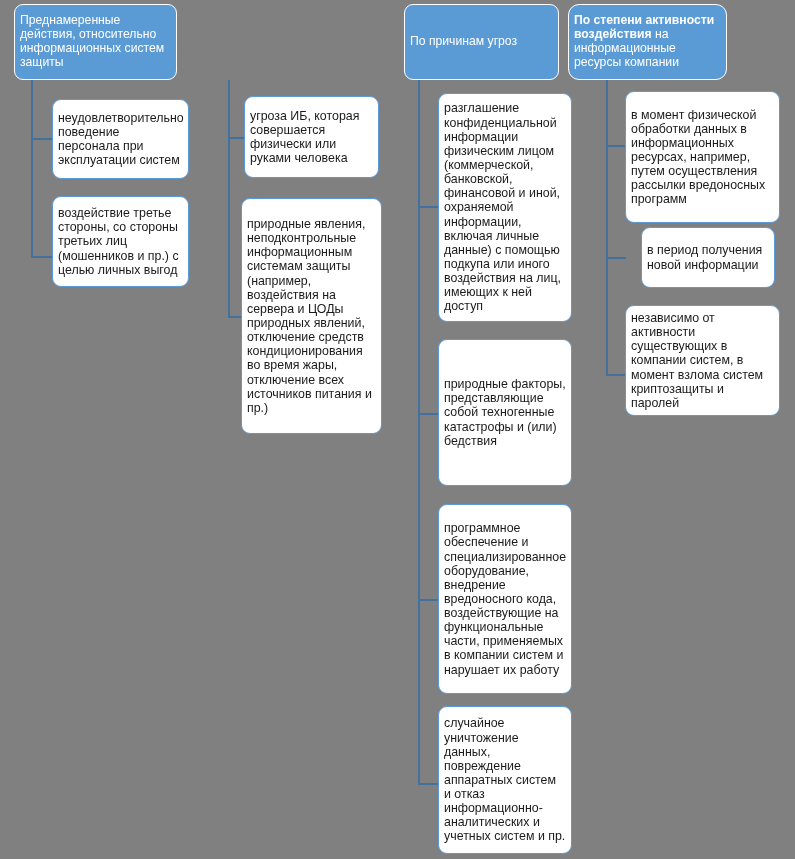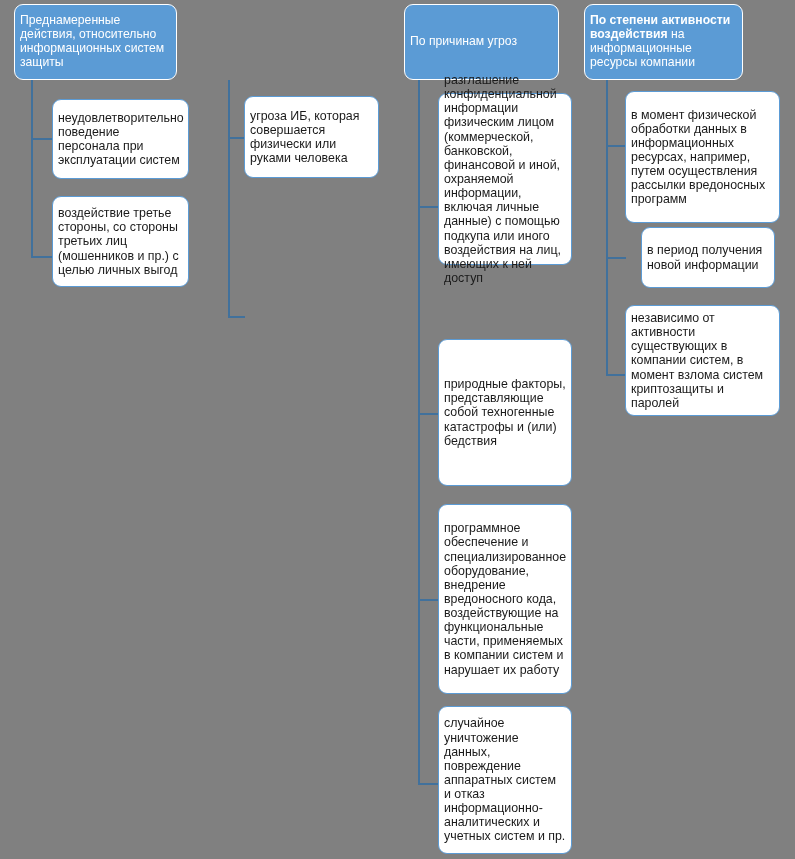--- a/index.html
+++ b/index.html
@@ -78,44 +78,47 @@
     <span class="txt">воздействие третье стороны, со стороны третьих лиц (мошенников и пр.) с целью личных выгод</span>
   </div>
 
   <div class="vline" style="left:228px; top:80px; height:238px;"></div>
   <div class="hline" style="left:228px; top:137px; width:17px;"></div>
   <div class="hline" style="left:228px; top:316px; width:17px;"></div>
 
   <div class="node leaf-node" style="left:244px; top:96px; width:135px; height:82px;">
     <span class="txt">угроза ИБ, которая совершается физически или руками человека</span>
   </div>
+  <div class="node leaf-node" style="left:241px; top:198px; width:141px; height:236px;">
+    <span class="txt">природные явления, неподконтрольные информационным системам защиты (например, воздействия на сервера и ЦОДы природных явлений, отключение средств кондиционирования во время жары, отключение всех источников питания и пр.)</span>
+  </div>
 
   <div class="node header-node" style="left:404px; top:4px; width:155px; height:76px;">
     <span class="txt">По причинам угроз</span>
   </div>
   <div class="vline" style="left:418px; top:80px; height:705px;"></div>
   <div class="hline" style="left:418px; top:206px; width:21px;"></div>
   <div class="hline" style="left:418px; top:413px; width:21px;"></div>
   <div class="hline" style="left:418px; top:599px; width:21px;"></div>
   <div class="hline" style="left:418px; top:783px; width:21px;"></div>
 
-  <div class="node leaf-node" style="left:438px; top:93px; width:134px; height:172px;">
+  <div class="node leaf-node" style="left:438px; top:93px; width:134px; height:229px;">
     <span class="txt">разглашение конфиденциальной информации физическим лицом (коммерческой, банковской, финансовой и иной, охраняемой информации, включая личные данные) с помощью подкупа или иного воздействия на лиц, имеющих к ней доступ</span>
   </div>
   <div class="node leaf-node" style="left:438px; top:339px; width:134px; height:147px;">
     <span class="txt">природные факторы, представляющие собой техногенные катастрофы и (или) бедствия</span>
   </div>
   <div class="node leaf-node" style="left:438px; top:504px; width:134px; height:190px;">
     <span class="txt">программное обеспечение и специализированное оборудование, внедрение вредоносного кода, воздействующие на функциональные части, применяемых в компании систем и нарушает их работу</span>
   </div>
   <div class="node leaf-node" style="left:438px; top:706px; width:134px; height:148px;">
     <span class="txt">случайное уничтожение данных, повреждение аппаратных систем и отказ информационно-аналитических и учетных систем и пр.</span>
   </div>
 
-  <div class="node header-node" style="left:584px; top:4px; width:159px; height:76px;">
+  <div class="node header-node" style="left:568px; top:4px; width:159px; height:76px;border-radius:11px;">
     <span class="txt"><span class="strong">По степени активности воздействия</span><span> на информационные ресурсы компании</span></span>
   </div>
   <div class="vline" style="left:606px; top:80px; height:296px;"></div>
   <div class="hline" style="left:606px; top:145px; width:20px;"></div>
   <div class="hline" style="left:606px; top:257px; width:20px;"></div>
   <div class="hline" style="left:606px; top:374px; width:20px;"></div>
 
   <div class="node leaf-node" style="left:625px; top:91px; width:155px; height:132px;">
     <span class="txt">в момент физической обработки данных в информационных ресурсах, например, путем осуществления рассылки вредоносных программ</span>
   </div>

